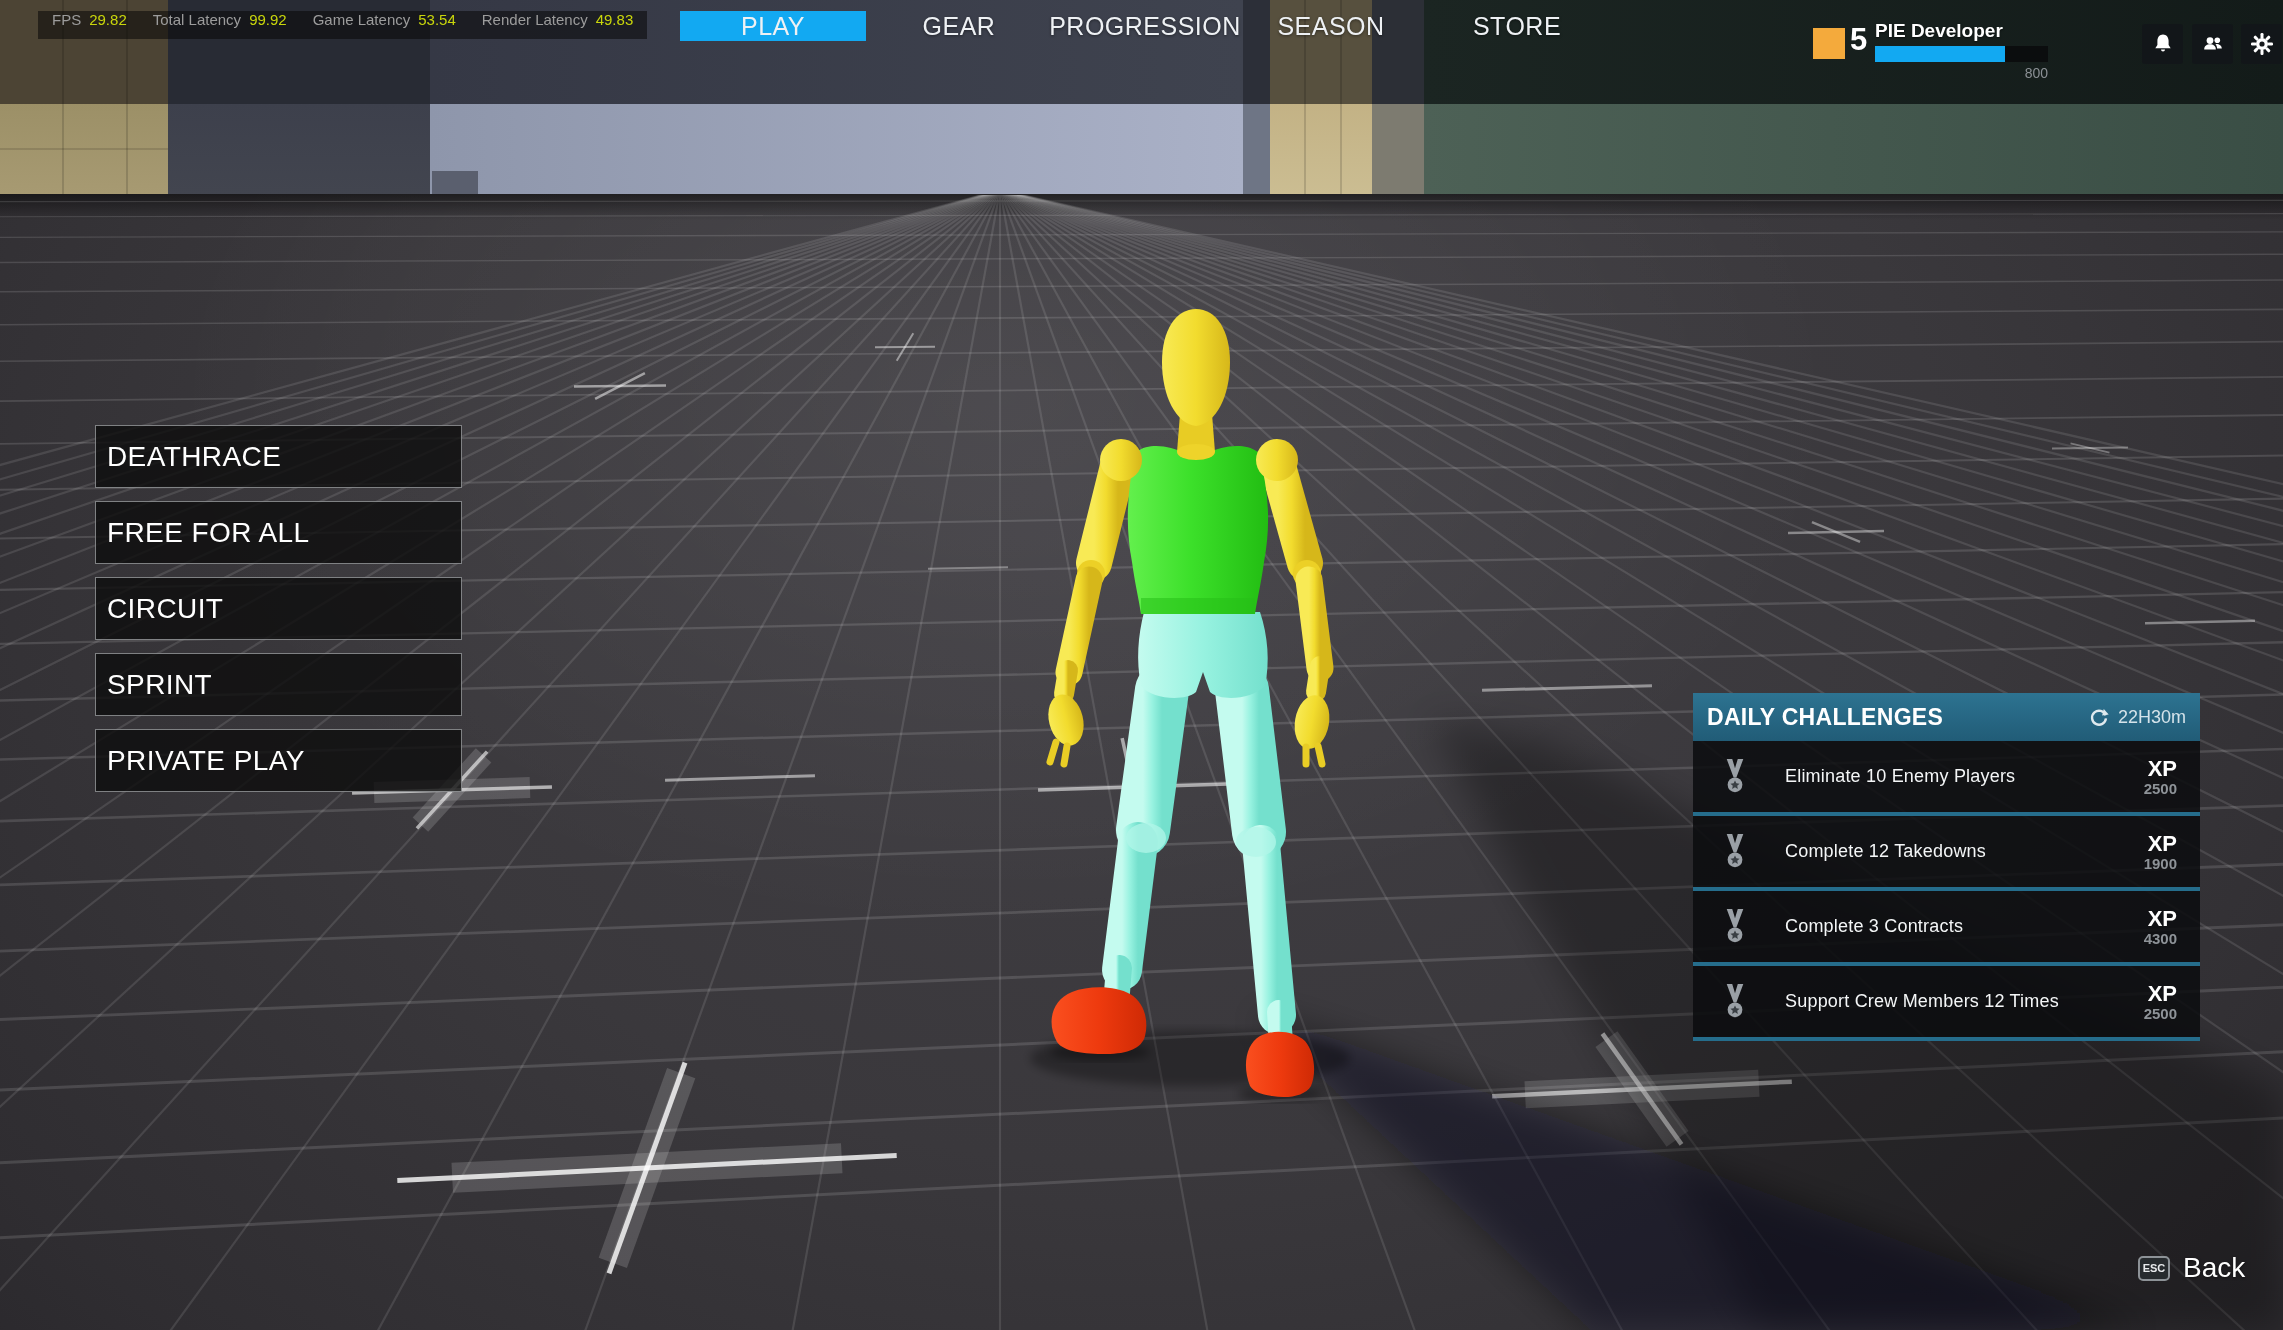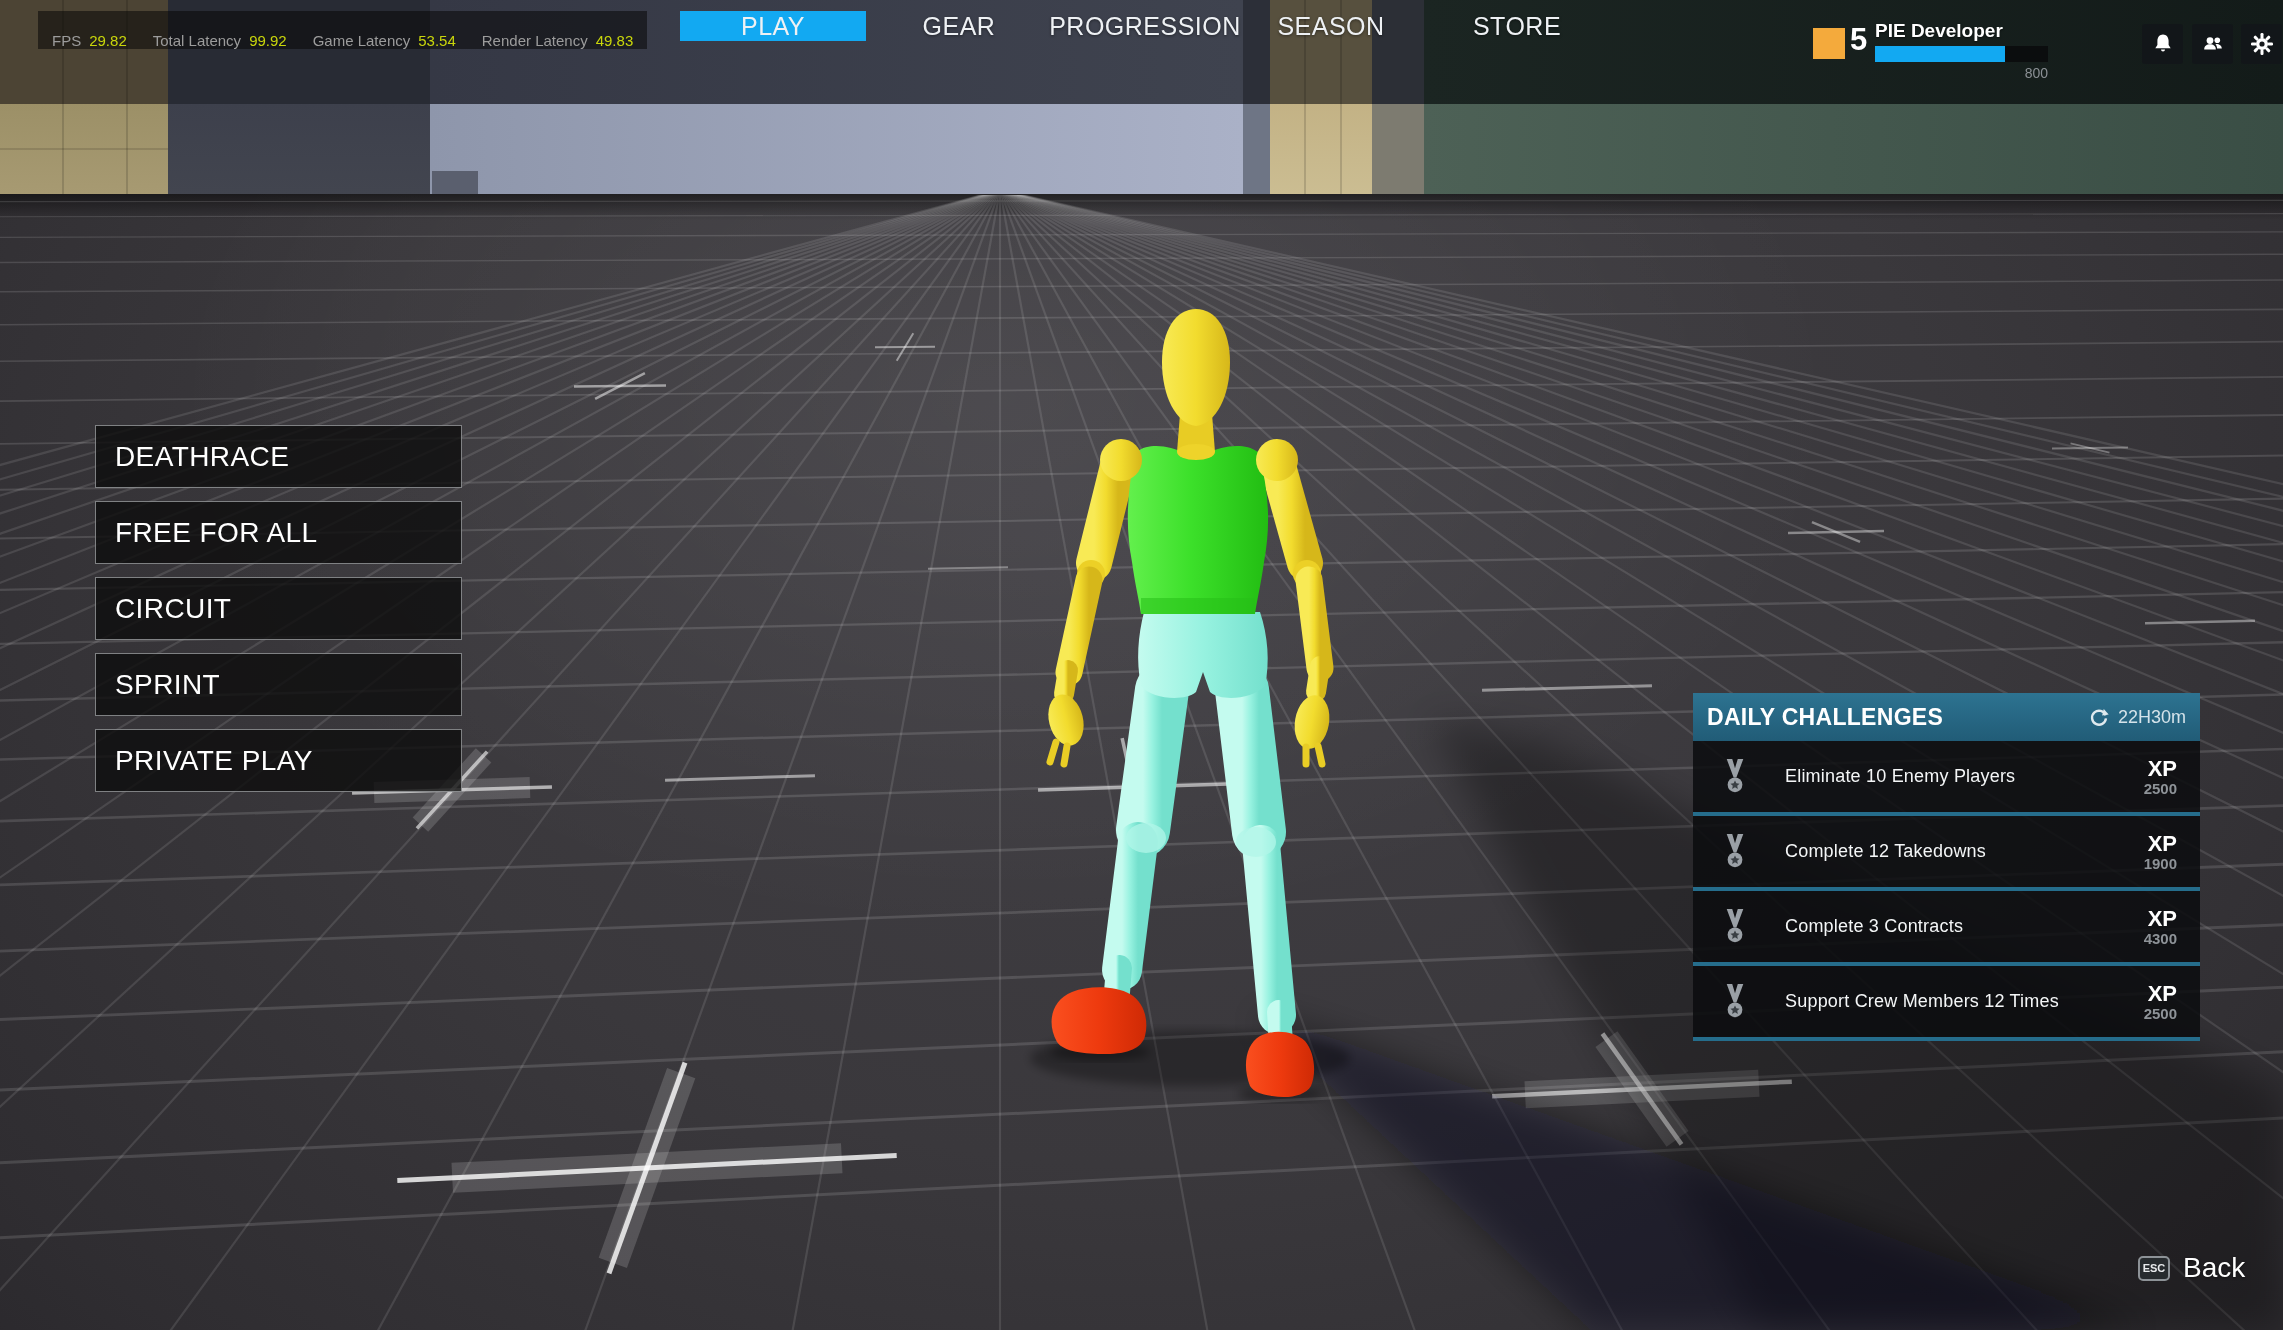--- a/index.html
+++ b/index.html
@@ -25,21 +25,21 @@
 
   
   #floor{position:absolute;left:0;top:194px;width:2283px;height:1136px;
     background:
      radial-gradient(ellipse 1400px 900px at 44% 18%, rgba(255,255,255,.07), rgba(255,255,255,0) 60%),
      radial-gradient(ellipse 1800px 1400px at 50% 30%, #413f44 0%, #3a383c 45%, #2f2d31 78%, #252327 100%);}
   #floor::before{content:"";position:absolute;left:0;top:0;right:0;height:26px;background:linear-gradient(to bottom,rgba(0,0,0,.5),rgba(0,0,0,0));}
   #scene{position:absolute;left:0;top:0;width:2283px;height:1330px;}
 
   
-  #perf{position:absolute;left:38px;top:11px;height:38px;display:flex;align-items:flex-end;gap:26px;
+  #perf{position:absolute;left:38px;top:11px;height:28px;display:flex;align-items:flex-start;gap:26px;
     padding:0 14px;background:rgba(8,8,8,.55);}
   .perf-item{display:flex;align-items:baseline;gap:8px;white-space:nowrap;}
   .perf-label{color:#9c9c9c;font-size:15px;}
   .perf-value{color:var(--stat_value);font-size:15px;}
 
   
   #nav{position:absolute;left:680px;top:11px;display:flex;height:30px;}
   .nav-item{width:186px;display:flex;align-items:center;justify-content:center;color:#eef1f4;font-size:25px;
     letter-spacing:.5px;cursor:pointer;text-shadow:0 1px 3px rgba(0,0,0,.45);}
   .nav-item.active{background:var(--accent);text-shadow:none;}
@@ -54,21 +54,21 @@
   .xp-next{position:absolute;left:62px;top:45px;width:173px;text-align:right;color:#8b9095;font-size:14px;}
 
   
   .iconbtn{position:absolute;top:24px;width:41px;height:40px;background:rgba(18,22,25,.88);border-radius:3px;
     display:flex;align-items:center;justify-content:center;cursor:pointer;}
   .iconbtn svg{width:24px;height:24px;fill:#fff;}
 
   
   #mode-menu{position:absolute;left:95px;top:425px;width:367px;}
   .mode-btn{width:367px;height:63px;margin-bottom:13px;background:rgba(13,13,13,.8);
-    border:1px solid rgba(215,218,222,.55);display:flex;align-items:center;padding-left:19px;
+    border:1px solid rgba(215,218,222,.55);display:flex;align-items:center;padding-left:11px;
     color:#fff;font-size:28px;letter-spacing:.4px;cursor:pointer;}
 
   
   #challenges{position:absolute;left:1693px;top:693px;width:507px;}
   .ch-header{height:48px;background:linear-gradient(to bottom,#2d7391,#215c77);display:flex;align-items:center;padding:0 14px;}
   .ch-title{color:#fff;font-size:23px;font-weight:bold;letter-spacing:.3px;}
   .ch-reset{margin-left:auto;display:flex;align-items:center;gap:8px;}
   .ch-reset svg{width:22px;height:22px;}
   .ch-reset span{color:#d5e3ea;font-size:18px;}
   .ch-row{height:75px;background:rgba(10,12,14,.85);border-bottom:4px solid var(--divider);

